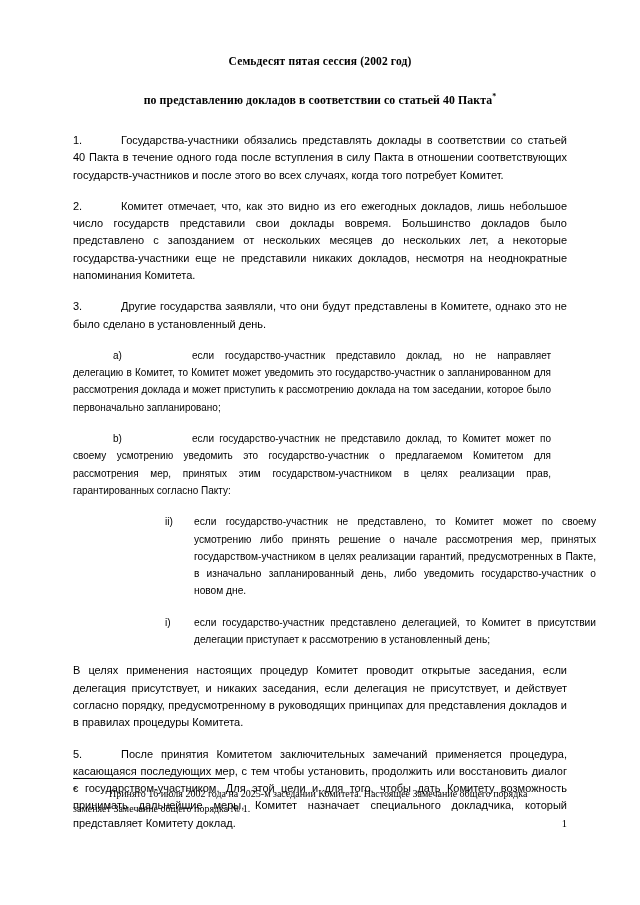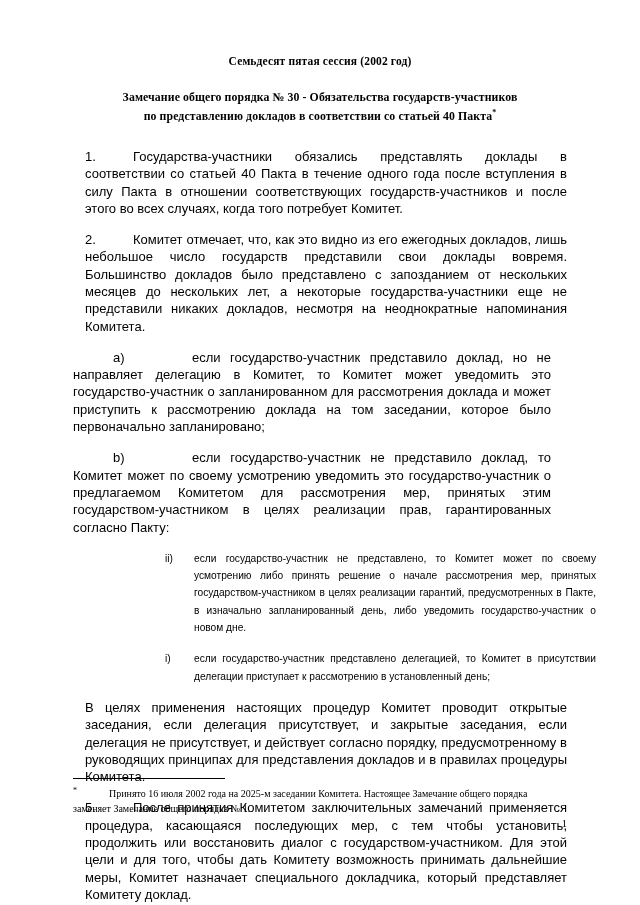--- a/index.html
+++ b/index.html
@@ -49,37 +49,37 @@
   }
   .doc-title .ln2 { display: block; }
   .fn-star {
     font-size: 8px;
     vertical-align: super;
     font-weight: bold;
   }
 
   
   .para {
-    font-size: 13px;
+    font-size: 11px;
     line-height: 17.3px;
     text-align: justify;
-    margin: 0 0 14px 12px;
+    margin: 0 0 14px 0;
     position: relative;
   }
   .para .num {
     display: inline-block;
     width: 48px;
   }
   .para.plain {
     text-align: justify;
   }
 
   
   .lvl2 {
-    font-size: 13px;
+    font-size: 10px;
     line-height: 17.3px;
     text-align: justify;
     margin: 0 16px 14px 0;
   }
   .lvl2 .mark {
     display: inline-block;
     width: 79px;
     margin-left: 40px;
   }
 
@@ -138,53 +138,55 @@
 </style>
 </head>
 <body>
 
 <div class="page">
   <div class="content">
 
     <div class="session-title">Семьдесят пятая сессия (2002 год)</div>
 
     <div class="doc-title">
-      <span>Замечание общего порядка № 30 - Обязательства государств-участников</span>
       <span class="ln2">
         <span>по представлению докладов в соответствии со статьей 40 Пакта</span><span class="fn-star">*</span>
       </span>
     </div>
 
     <p class="para">
       <span class="num">1.</span><span>Государства-участники обязались представлять доклады в соответствии со статьей 40 Пакта в течение одного года после вступления в силу Пакта в отношении соответствующих государств-участников и после этого во всех случаях, когда того потребует Комитет.</span>
     </p>
 
     <p class="para">
       <span class="num">2.</span><span>Комитет отмечает, что, как это видно из его ежегодных докладов, лишь небольшое число государств представили свои доклады вовремя.  Большинство докладов было представлено с запозданием от нескольких месяцев до нескольких лет, а некоторые государства-участники еще не представили никаких докладов, несмотря на неоднократные напоминания Комитета.</span>
     </p>
 
+    <p class="para">
+      <span class="num">3.</span><span>Другие государства заявляли, что они будут представлены в Комитете, однако это не было сделано в установленный день.</span>
+    </p>
 
 
     <p class="lvl2">
       <span class="mark">a)</span><span>если государство-участник представило доклад, но не направляет делегацию в Комитет, то Комитет может уведомить это государство-участник о запланированном для рассмотрения доклада и может приступить к рассмотрению доклада на том заседании, которое было первоначально запланировано;</span>
     </p>
 
     <p class="lvl2">
       <span class="mark">b)</span><span>если государство-участник не представило доклад, то Комитет может по своему усмотрению уведомить это государство-участник о предлагаемом Комитетом для рассмотрения мер, принятых этим государством-участником в целях реализации прав, гарантированных согласно Пакту:</span>
     </p>
 
     <p class="lvl3">
       <span class="mark">ii)</span><span>если государство-участник не представлено, то Комитет может по своему усмотрению либо принять решение о начале рассмотрения мер, принятых государством-участником в целях реализации гарантий, предусмотренных в Пакте, в изначально запланированный день, либо уведомить государство-участник о новом дне.</span>
     </p>
 
     <p class="lvl3">
       <span class="mark">i)</span><span>если государство-участник представлено делегацией, то Комитет в присутствии делегации приступает к рассмотрению в установленный день;</span>
     </p>
 
-    <p class="para plain">В целях применения настоящих процедур Комитет проводит открытые заседания, если делегация присутствует, и закрытые заседания, если делегация не присутствует, и действует согласно порядку, предусмотренному в руководящих принципах для представления докладов и в правилах процедуры Комитета.</p>
+    <p class="para plain">В целях применения настоящих процедур Комитет проводит открытые заседания, если делегация присутствует, и никаких заседания, если делегация не присутствует, и действует согласно порядку, предусмотренному в руководящих принципах для представления докладов и в правилах процедуры Комитета.</p>
 
     <p class="para">
       <span class="num">5.</span><span>После принятия Комитетом заключительных замечаний применяется процедура, касающаяся последующих мер, с тем чтобы установить, продолжить или восстановить диалог с государством-участником.  Для этой цели и для того, чтобы дать Комитету возможность принимать дальнейшие меры, Комитет назначает специального докладчика, который представляет Комитету доклад.</span>
     </p>
 
   </div>
 
   <div class="footnote-wrap">
     <div class="footnote-rule"></div>
     <p class="footnote">

